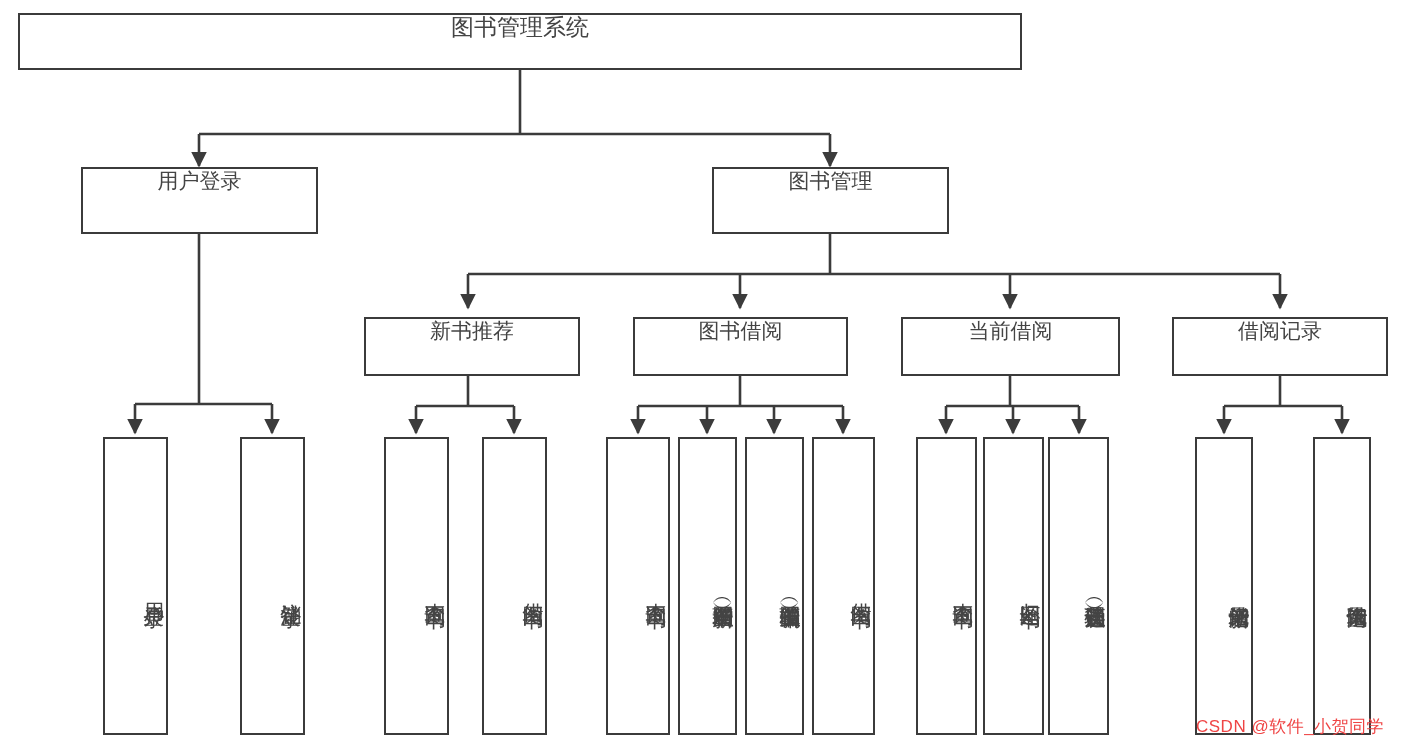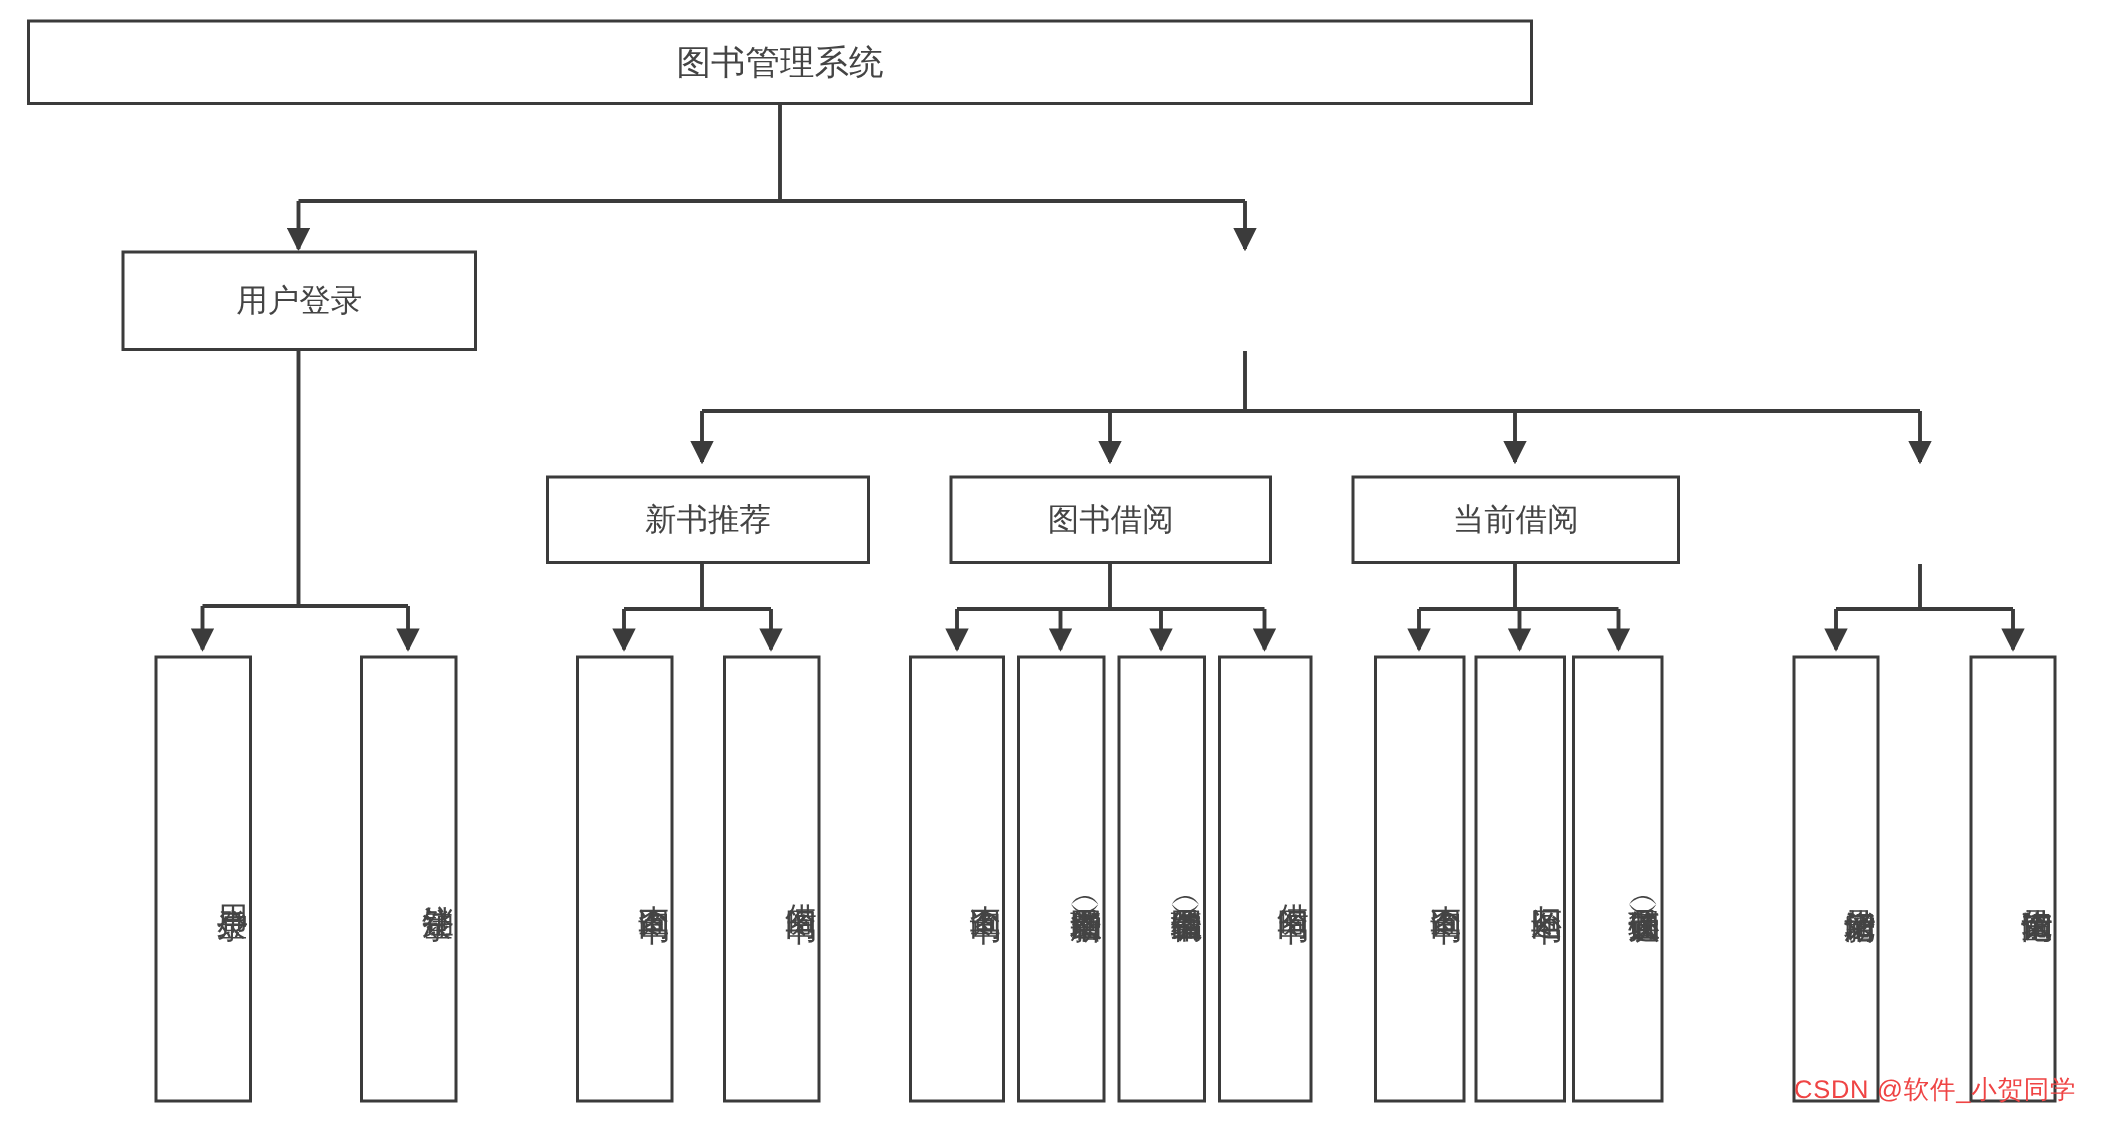--- a/index.html
+++ b/index.html
@@ -20,21 +20,20 @@
     left:0; top:0;
     width:1405px; height:747px;
     pointer-events:none;
   }
   .node{
     position:absolute;
     box-sizing:border-box;
     border:2px solid #3b3b3b;
     background:#ffffff;
     display:flex;
-    align-items:center;
     justify-content:center;
     text-align:center;
     color:#444444;
     line-height:1.12;
   }
   .node.root{
     font-size:23px;
   }
   .node.l2{
     font-size:21px;
@@ -120,33 +119,39 @@
   </svg>
 
   <div class="node root" style="left:18px;top:13px;width:1004px;height:57px;">
     <span>图书管理系统</span>
   </div>
 
   <div class="node l2" style="left:81px;top:167px;width:237px;height:67px;">
     <span>用户登录</span>
   </div>
 
+  <div class="node l2" style="left:712px;top:167px;width:237px;height:67px;">
+    <span>图书管理</span>
+  </div>
 
   <div class="node l3" style="left:364px;top:317px;width:216px;height:59px;">
     <span>新书推荐</span>
   </div>
 
   <div class="node l3" style="left:901px;top:317px;width:219px;height:59px;">
     <span>当前借阅</span>
   </div>
 
   <div class="node l3" style="left:633px;top:317px;width:215px;height:59px;">
     <span>图书借阅</span>
   </div>
 
+  <div class="node l3" style="left:1172px;top:317px;width:216px;height:59px;">
+    <span>借阅记录</span>
+  </div>
 
   <div class="node leaf" style="left:103px;top:437px;width:65px;height:298px;">
     <span>用户登录</span>
   </div>
 
   <div class="node leaf" style="left:240px;top:437px;width:65px;height:298px;">
     <span>注销登录</span>
   </div>
 
   <div class="node leaf" style="left:384px;top:437px;width:65px;height:298px;">

